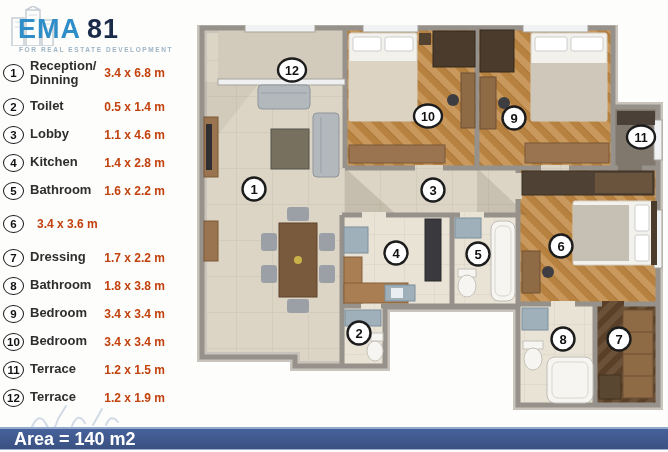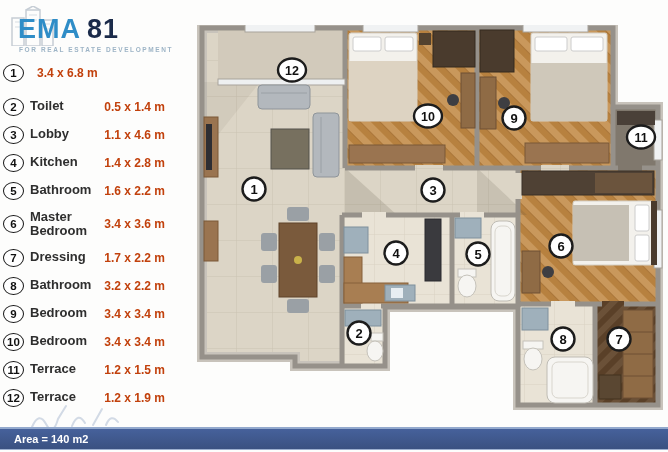--- a/index.html
+++ b/index.html
@@ -28,21 +28,21 @@
     display:flex;align-items:center;justify-content:center;
     font-size:11.5px;font-weight:bold;color:#111;margin-right:6px;}
   .lname{width:72px;font-size:13px;font-weight:bold;color:#2e2e2e;line-height:1.1;}
   .ldims{flex:1;font-size:12px;font-weight:bold;color:#c2410c;white-space:nowrap;margin-left:7px;}
   
   .plan{position:absolute;left:165px;top:25px;}
   
   .footer-bar{position:absolute;left:0;right:0;top:427px;height:20px;
     background:linear-gradient(#46619b,#3a5181);
     border-top:2px solid #93a9cd;border-bottom:1px solid #9db0d0;
-    color:#ffffff;font-size:11px;font-weight:bold;line-height:20px;
+    color:#ffffff;font-size:18px;font-weight:bold;line-height:20px;
     padding-left:14px;box-sizing:content-box;}
   .scribble{position:absolute;left:26px;top:403px;pointer-events:none;}
 </style>
 </head>
 <body>
 
 <div class="logo">
   <svg class="logo-sky" width="70" height="40" viewBox="0 0 70 40">
     <g fill="none" stroke="#b9c2cc" stroke-width="1.5">
       <rect x="2" y="12" width="12" height="28"></rect>
@@ -54,20 +54,21 @@
       <path d="M5,16 h6 M5,21 h6 M19,9 h8 M19,14 h8 M35,18 h5 M35,23 h5"></path>
     </g>
   </svg>
   <div class="logo-text"><span class="brand">EMA</span><span class="logo-num">81</span></div>
   <div class="tagline">FOR REAL ESTATE DEVELOPMENT</div>
 </div>
 
 <div class="legend">
   <div class="legend-row tall">
     <span class="lnum">1</span>
+    <span class="lname">Reception/ Dinning</span>
     <span class="ldims">3.4 x 6.8 m</span>
   </div>
 
   <div class="legend-row">
     <span class="lnum">2</span>
     <span class="lname">Toilet</span>
     <span class="ldims">0.5 x 1.4 m</span>
   </div>
 
   <div class="legend-row">
@@ -83,34 +84,33 @@
   </div>
 
   <div class="legend-row">
     <span class="lnum">5</span>
     <span class="lname">Bathroom</span>
     <span class="ldims">1.6 x 2.2 m</span>
   </div>
 
   <div class="legend-row tall">
     <span class="lnum">6</span>
-    <span class="lname">Master Bedroom</span>
     <span class="ldims">3.4 x 3.6 m</span>
   </div>
 
   <div class="legend-row">
     <span class="lnum">7</span>
     <span class="lname">Dressing</span>
     <span class="ldims">1.7 x 2.2 m</span>
   </div>
 
   <div class="legend-row">
     <span class="lnum">8</span>
     <span class="lname">Bathroom</span>
-    <span class="ldims">3.2 x 2.2 m</span>
+    <span class="ldims">1.8 x 3.8 m</span>
   </div>
 
   <div class="legend-row">
     <span class="lnum">9</span>
     <span class="lname">Bedroom</span>
     <span class="ldims">3.4 x 3.4 m</span>
   </div>
 
   <div class="legend-row">
     <span class="lnum">10</span>

